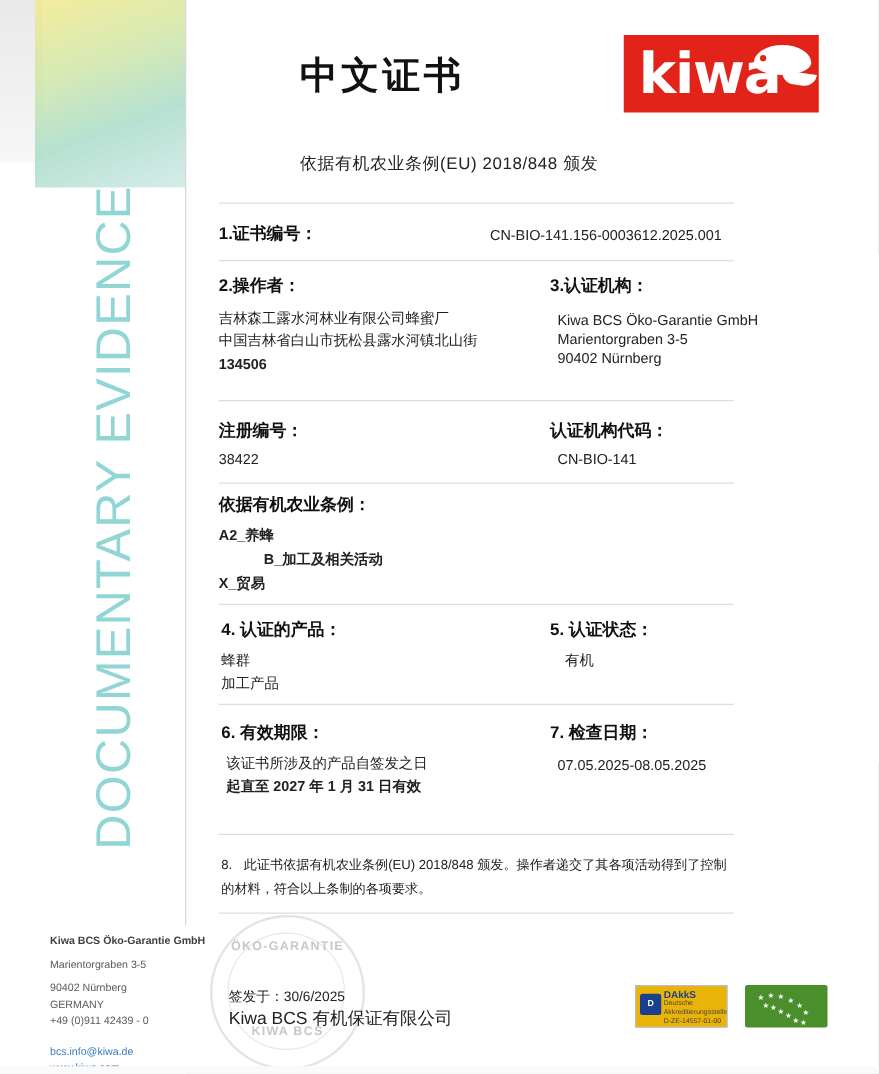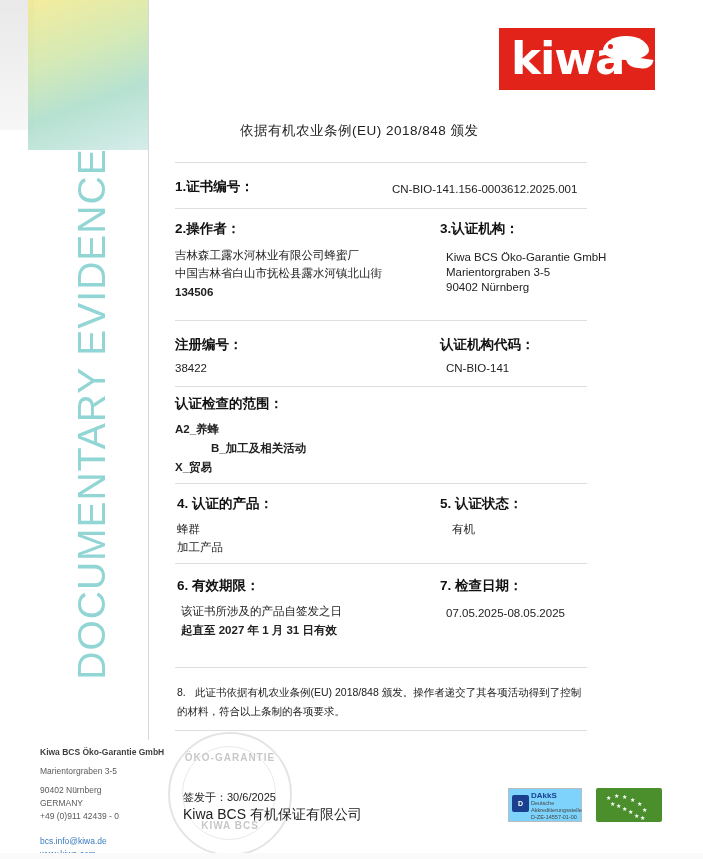--- a/index.html
+++ b/index.html
@@ -192,21 +192,21 @@
     left: 183px; top: 806px;
     font-size: 14px;
     color: #222;
   }
 
   .dakks {
     position: absolute;
     left: 508px; top: 788px;
     width: 74px; height: 34px;
     border: 1px solid #bbb;
-    background: #7dd3fc;
+    background: #eab308;
     font-size: 5.5px;
     color: #444;
     box-sizing: border-box;
     padding: 3px 3px 3px 22px;
     line-height: 7px;
   }
   .dakks .mark {
     position: absolute;
     left: 3px; top: 6px;
     width: 17px; height: 17px;
@@ -251,20 +251,21 @@
 
 <div class="page">
 
   <div class="left-band">
     <div class="band-gradient2"></div>
     <div class="band-gradient"></div>
     <div class="vert-text">DOCUMENTARY EVIDENCE</div>
   </div>
   <div class="vrule"></div>
 
+  <div class="doc-title">中文证书</div>
 
   <div class="logo">
     <span>kiwa</span>
     <span class="swoosh"></span>
     <span class="tail"></span>
   </div>
 
   <div class="subtitle">依据有机农业条例(EU) 2018/848 颁发</div>
 
   <div class="hairline" style="top:162px;"></div>
@@ -287,21 +288,21 @@
   <div class="hairline" style="top:320px;"></div>
 
   <div class="field-label" style="left:175px; top:336px;">注册编号：</div>
   <div class="field-val" style="left:175px; top:360px;">38422</div>
 
   <div class="field-label" style="left:440px; top:336px;">认证机构代码：</div>
   <div class="field-val" style="left:446px; top:360px;">CN-BIO-141</div>
 
   <div class="hairline" style="top:386px;"></div>
 
-  <div class="field-label" style="left:175px; top:395px;">认证检查的范围：</div>
+  <div class="field-label" style="left:175px; top:395px;">依据有机农业条例：</div>
   <div class="field-val bold" style="left:175px; top:421px;">A2_养蜂</div>
   <div class="field-val bold" style="left:175px; top:440px;margin-left:36px;">B_加工及相关活动</div>
   <div class="field-val bold" style="left:175px; top:459px;">X_贸易</div>
 
   <div class="hairline" style="top:483px;"></div>
 
   <div class="field-label" style="left:177px; top:495px;">4. 认证的产品：</div>
   <div class="field-val" style="left:177px; top:521px;">蜂群</div>
   <div class="field-val" style="left:177px; top:539px;">加工产品</div>
 

